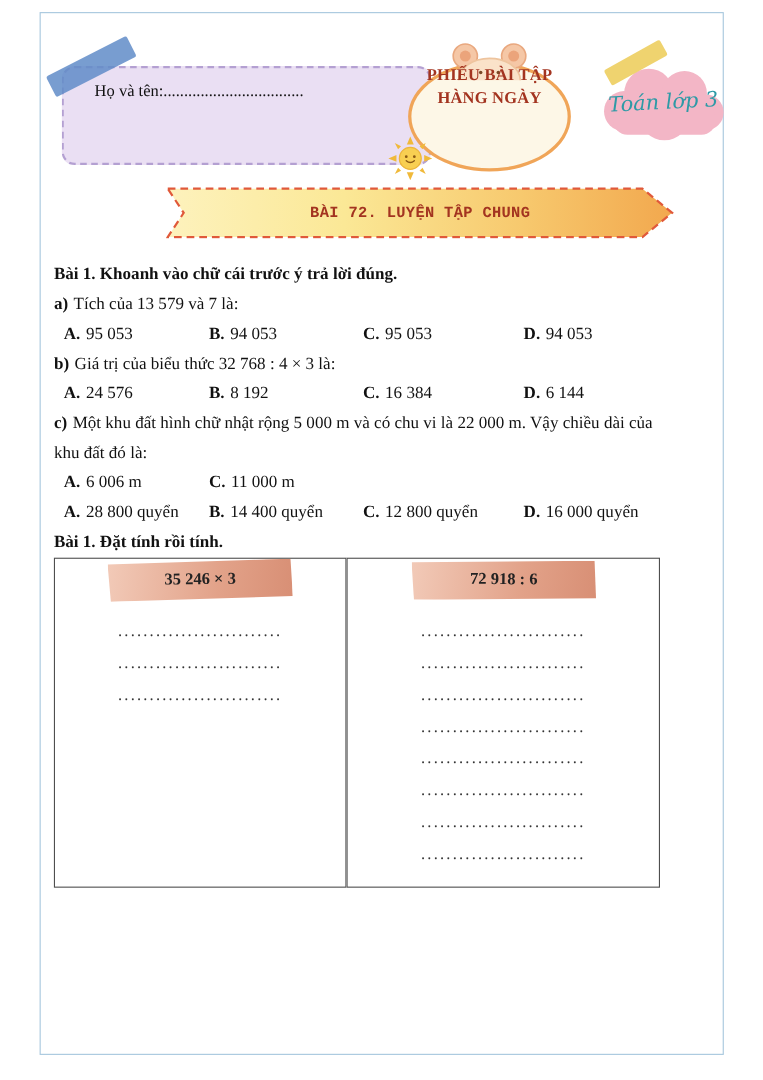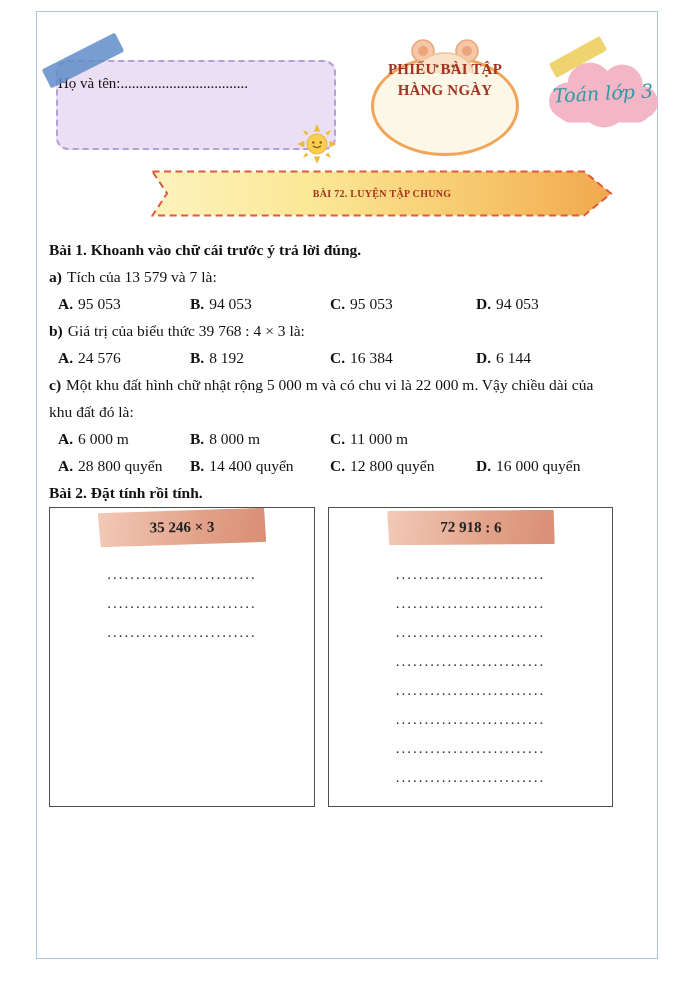--- a/index.html
+++ b/index.html
@@ -10,21 +10,21 @@
   .frame {
     position:absolute; left:36px; top:11px; width:620px; height:946px;
     border:1.6px solid var(--frame-blue,#a5c6dd); background:#fff;
   }
 
   
   .name-box {
     position:absolute; left:19px; top:48px; width:276px; height:70px;
     background:var(--name-box-fill,#eadff3);
     border:2px dashed var(--name-box-border,#b4a0d2);
-    border-radius:12px; padding:8px 0;
+    border-radius:12px; padding:8px 28px;
   }
   .info-line { margin:0; font-size:15px; line-height:27px; color:#111; }
   .tape { position:absolute; border-radius:2px; z-index:4; }
   .tape-blue  { width:82px; height:21px; background:rgba(96,140,200,.85); transform:rotate(-27deg); left:-16px; top:-12px; }
   .tape-yellow{ width:58px; height:16px; background:rgba(238,207,99,.92); transform:rotate(-29deg); left:6px; top:-7px; }
   .sun { position:absolute; right:-4px; bottom:-17px; width:42px; height:42px; z-index:5; }
 
   .badge {
     position:absolute; left:334px; top:44px; width:142px; height:94px;
     background:#fdf7e7; border:3px solid var(--badge-border,#f0a558); border-radius:50%;
@@ -39,33 +39,33 @@
     position:absolute; inset:0; display:flex; align-items:center; justify-content:center;
     font-style:italic; font-size:19px; color:var(--grade-teal,#2e9aa6);
     transform:rotate(-3deg); font-family:"DejaVu Serif", serif;
   }
 
   
   .banner { position:absolute; left:114px; top:158px; width:462px; height:47px; }
   .banner svg { position:absolute; inset:0; }
   .banner-title {
     position:absolute; inset:0; display:flex; align-items:center; justify-content:center;
-    font-weight:bold; font-size:10px; color:var(--accent-red,#a33420); letter-spacing:.3px;
+    font-weight:bold; font-size:14px; color:var(--accent-red,#a33420); letter-spacing:.3px;font-family:Liberation Mono, monospace;
   }
 
   
   .content { position:absolute; left:12px; top:224px; width:568px; font-size:15.5px; line-height:27px; }
   .heading { font-weight:bold; margin:0; }
   .q { margin:0; }
   .qlabel { font-weight:bold; margin-right:5px; }
   .opts { display:grid; grid-template-columns:132px 140px 146px auto; padding-left:9px; margin:0; }
   .opt b { margin-right:5px; }
 
   
-  .boxes { display:flex; gap:13px; margin-top:1px; }
+  .boxes { display:flex; margin-top:1px; }
   .work-box { position:relative; border:1px solid #4e4e4e; background:#fff; height:300px; padding-top:52px; box-sizing:border-box; }
   .box-left  { width:266px; }
   .box-right { width:285px; }
   .work-tape {
     position:absolute; top:1px; left:50%; transform:translateX(-50%) rotate(-0.8deg);
     width:168px; height:37px;
     background:linear-gradient(97deg,#f2cab8 0%, var(--work-tape,#e2a289) 60%, #d88f75 100%);
     display:flex; align-items:center; justify-content:center;
     font-weight:bold; font-size:15px; color:#222;
     clip-path:polygon(0 8%, 99% 0, 100% 92%, 1.5% 100%);
@@ -153,46 +153,45 @@
       <b class="qlabel">a)</b><span>Tích của 13 579 và 7 là:</span>
     </p>
     <div class="opts">
       <span class="opt"><b>A.</b><span>95 053</span></span>
       <span class="opt"><b>B.</b><span>94 053</span></span>
       <span class="opt"><b>C.</b><span>95 053</span></span>
       <span class="opt"><b>D.</b><span>94 053</span></span>
     </div>
 
     <p class="q">
-      <b class="qlabel">b)</b><span>Giá trị của biểu thức 39 768 : 4 × 3 là:</span>
+      <b class="qlabel">b)</b><span>Giá trị của biểu thức 32 768 : 4 × 3 là:</span>
     </p>
     <div class="opts">
       <span class="opt"><b>A.</b><span>24 576</span></span>
       <span class="opt"><b>B.</b><span>8 192</span></span>
       <span class="opt"><b>C.</b><span>16 384</span></span>
       <span class="opt"><b>D.</b><span>6 144</span></span>
     </div>
 
     <p class="q">
       <b class="qlabel">c)</b><span>Một khu đất hình chữ nhật rộng 5 000 m và có chu vi là 22 000 m. Vậy chiều dài của khu đất đó là:</span>
     </p>
     <div class="opts">
-      <span class="opt"><b>A.</b><span>6 000 m</span></span>
-      <span class="opt"><b>B.</b><span>8 000 m</span></span>
+      <span class="opt"><b>A.</b><span>6 006 m</span></span>
       <span class="opt"><b>C.</b><span>11 000 m</span></span>
     </div>
 
     <div class="opts">
       <span class="opt"><b>A.</b><span>28 800 quyển</span></span>
       <span class="opt"><b>B.</b><span>14 400 quyển</span></span>
       <span class="opt"><b>C.</b><span>12 800 quyển</span></span>
       <span class="opt"><b>D.</b><span>16 000 quyển</span></span>
     </div>
 
-    <p class="heading">Bài 2. Đặt tính rồi tính.</p>
+    <p class="heading">Bài 1. Đặt tính rồi tính.</p>
 
     <div class="boxes">
       <div class="work-box box-left">
         <div class="work-tape">
           <span>35 246 × 3</span>
         </div>
         <div class="dots">..........................</div>
         <div class="dots">..........................</div>
         <div class="dots">..........................</div>
       </div>

